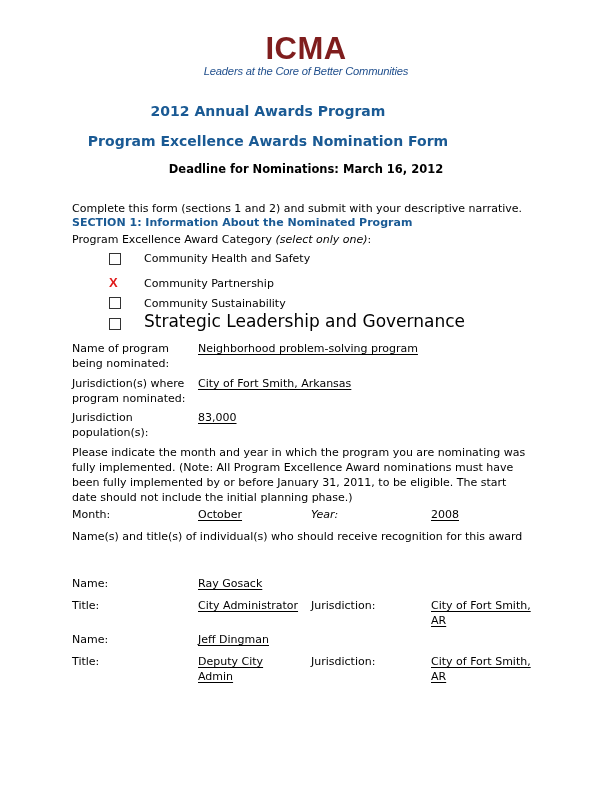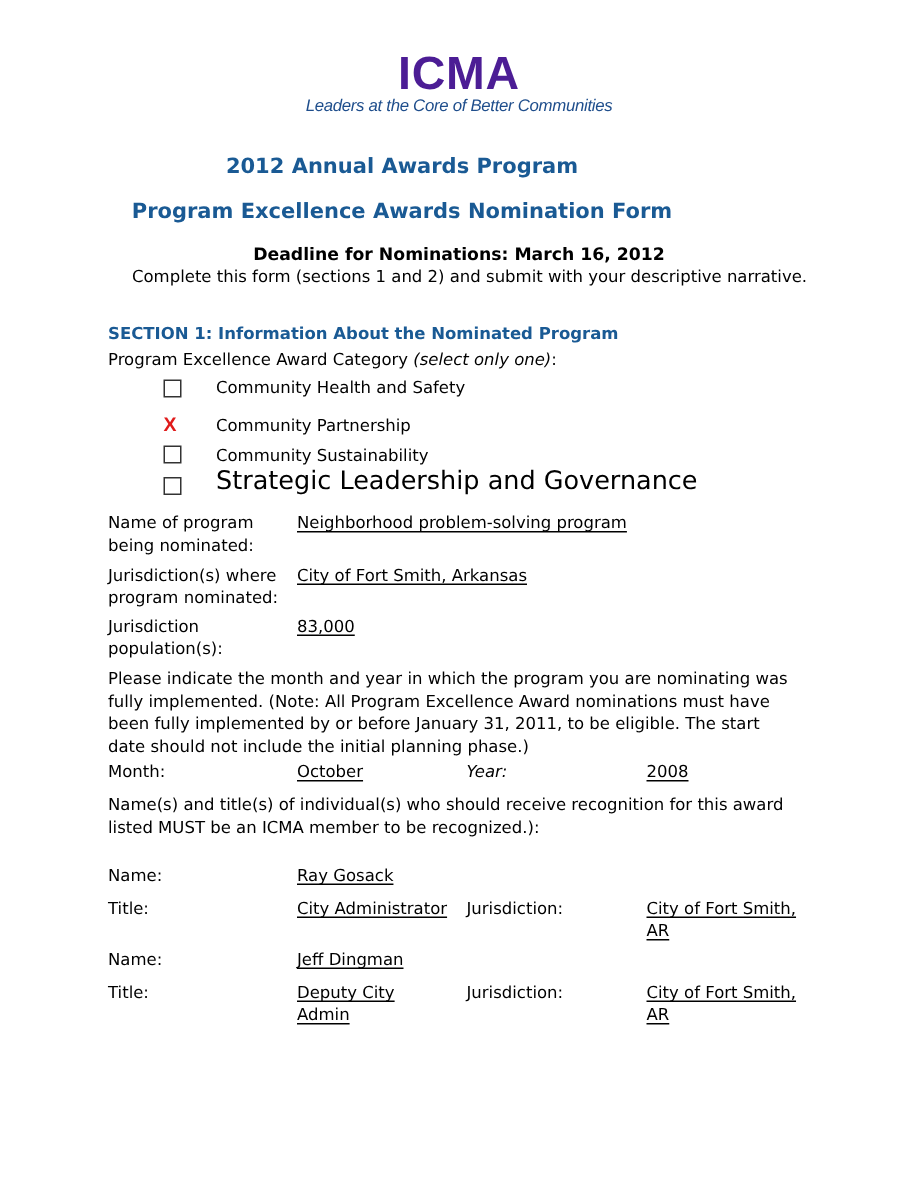--- a/index.html
+++ b/index.html
@@ -1,21 +1,21 @@
 <!DOCTYPE html>
 <html><head>
 <meta charset="utf-8">
 <style>
   html, body { margin: 0; padding: 0; background: #ffffff; }
   body { width: 612px; height: 792px; position: relative; overflow: hidden;
          font-family: "DejaVu Sans", sans-serif; color: #000; }
   .abs { position: absolute; }
   .logo { left: 0; width: 612px; top: 33px; text-align: center; }
   .logo-mark { font-family: "Liberation Sans", sans-serif; font-weight: bold; font-size: 31px;
-               color: #4c1d95; letter-spacing: 0.5px; line-height: 32px; display: inline-block; }
+               color: #7f1d1d; letter-spacing: 0.5px; line-height: 32px; display: inline-block; }
   .logo-tag { font-family: "Liberation Sans", sans-serif; font-style: italic; font-size: 11.2px;
               color: #1f4e8c; margin-top: 0px; letter-spacing: -0.2px; }
   .h1 { left: 0; width: 536px; text-align: center; font-weight: bold; color: #1a5a94; font-size: 14px; }
   .h3 { left: 0; width: 612px; text-align: center; font-weight: bold; color: #000; font-size: 11.5px; }
   .t { font-size: 11px; line-height: 15px; white-space: nowrap; }
   .sec { font-weight: bold; color: #1a5a94; font-size: 11px; }
   .u { text-decoration: underline; text-underline-offset: 2px; }
   .cb { width: 10px; height: 10px; border: 1.2px solid #333; background: #fff; }
   .xmark { color: #e01b1b; font-weight: bold; font-size: 13px; font-family: "Liberation Sans", sans-serif; }
   .para { font-size: 11px; line-height: 15px; width: 470px; }
@@ -25,21 +25,21 @@
 
 <div class="abs logo">
   <div class="logo-mark">ICMA</div>
   <div class="logo-tag">Leaders at the Core of Better Communities</div>
 </div>
 
 <div class="abs h1" style="top:103px;">2012 Annual Awards Program</div>
 <div class="abs h1" style="top:133px;">Program Excellence Awards Nomination Form</div>
 <div class="abs h3" style="top:162px;">Deadline for Nominations: March 16, 2012</div>
 
-<div class="abs t" style="left:72px; top:177px;margin-left:16px;">Complete this form (sections 1 and 2) and submit with your descriptive narrative.</div>
+<div class="abs t" style="left:72px; top:201px;">Complete this form (sections 1 and 2) and submit with your descriptive narrative.</div>
 
 <div class="abs t sec" style="left:72px; top:215px;">SECTION 1: Information About the Nominated Program</div>
 <div class="abs t" style="left:72px; top:232px;">
   <span>Program Excellence Award Category </span><i>(select only one)</i><span>:</span>
 </div>
 
 <div class="abs cb" style="left:109px; top:253px;"></div>
 <div class="abs t" style="left:144px; top:251px;">Community Health and Safety</div>
 
 <div class="abs xmark" style="left:109px; top:275px;">X</div>
@@ -76,21 +76,20 @@
   <div>date should not include the initial planning phase.)</div>
 </div>
 
 <div class="abs t" style="left:72px; top:507px;">Month:</div>
 <div class="abs t u" style="left:198px; top:507px;">October</div>
 <div class="abs t" style="left:311px; top:507px;font-style:italic;">Year:</div>
 <div class="abs t u" style="left:431px; top:507px;">2008</div>
 
 <div class="abs para t" style="left:72px; top:529px;">
   <div>Name(s) and title(s) of individual(s) who should receive recognition for this award</div>
-  <div>listed MUST be an ICMA member to be recognized.):</div>
 </div>
 
 <div class="abs t" style="left:72px; top:576px;">Name:</div>
 <div class="abs t u" style="left:198px; top:576px;">Ray Gosack</div>
 
 <div class="abs t" style="left:72px; top:598px;">Title:</div>
 <div class="abs t u" style="left:198px; top:598px;">City Administrator</div>
 <div class="abs t" style="left:311px; top:598px;">Jurisdiction:</div>
 <div class="abs t u" style="left:431px; top:598px;">
   <div>City of Fort Smith,</div>

